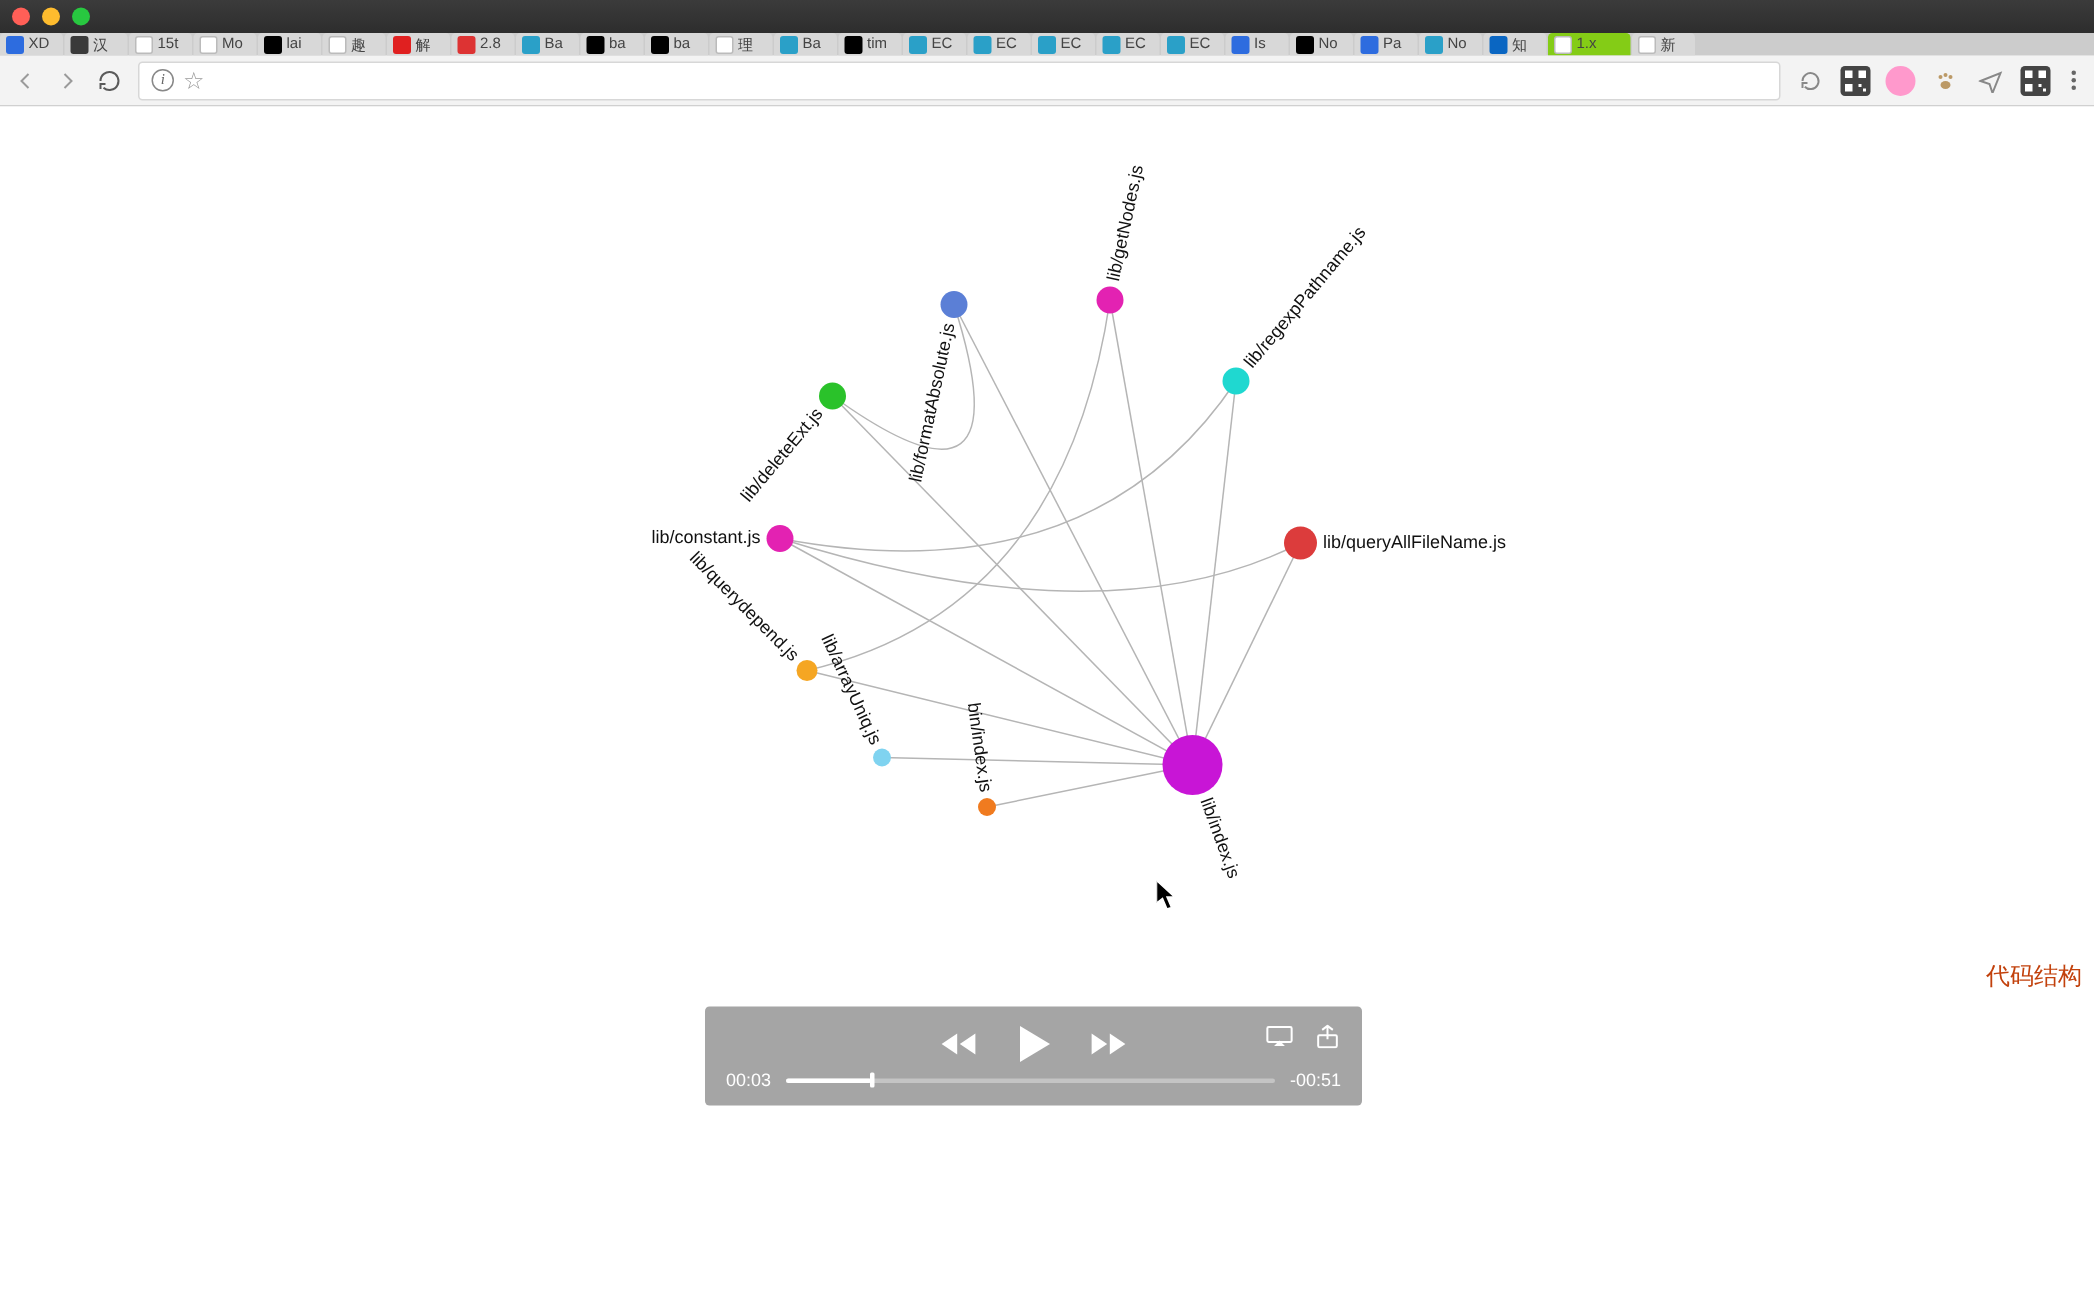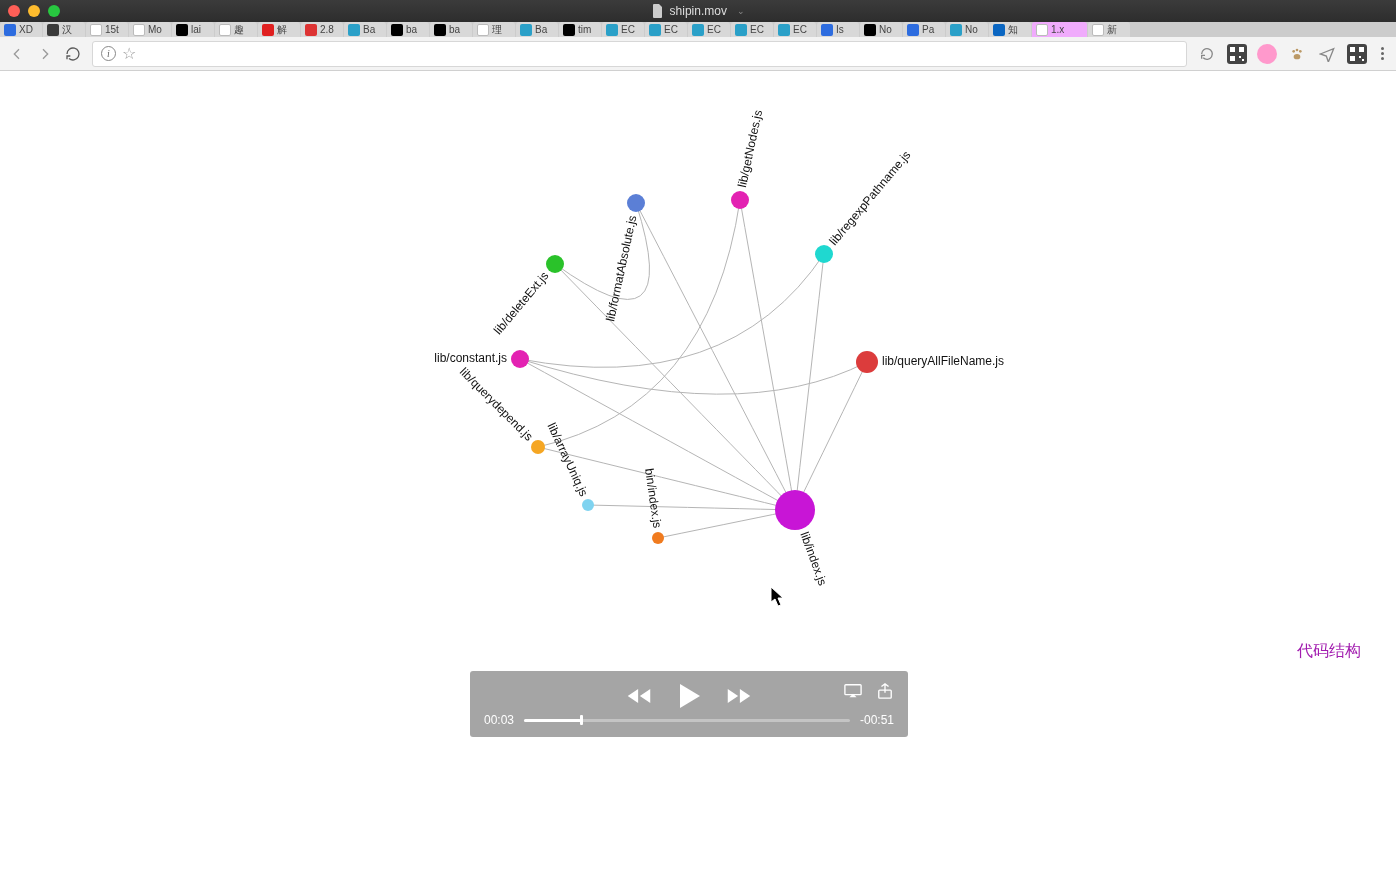--- a/index.html
+++ b/index.html
@@ -10,21 +10,21 @@
   .traffic { display: flex; gap: 8px; margin-left: 8px; }
   .tl { width: 12px; height: 12px; border-radius: 50%; }
   .tl.r { background:#ff5f57; } .tl.y { background:#febc2e; } .tl.g { background:#28c840; }
   .titlebar-center { position:absolute; left:0; right:0; display:flex; justify-content:center; align-items:center; gap:6px; color:#ddd; font-size:12px; }
   .titlebar-center svg { width:12px; height:14px; fill:#ccc; }
   .chev { color:#888; font-size:9px; margin-left:4px; }
 
   
   .tabstrip { height: 15px; background:#ccc; display:flex; align-items:flex-end; overflow:hidden; position:relative; }
   .tab { height:15px; background:#d8d8d8; border-radius:3px 3px 0 0; margin-right:1px; display:flex; align-items:center; padding:0 4px; font-size:10px; color:#444; white-space:nowrap; overflow:hidden; flex: 0 0 auto; width:42px; }
-  .tab.active { background:#f0abfc; width:55px; }
+  .tab.active { background:#84cc16; width:55px; }
   .favicon { width:12px; height:12px; border-radius:2px; margin-right:3px; flex-shrink:0; display:inline-block; }
 
   
   .toolbar { height: 34px; background:#f3f3f3; border-bottom:1px solid #d0d0d0; display:flex; align-items:center; padding:0 8px; gap:10px; }
   .navbtn { width:18px; height:18px; display:flex; align-items:center; justify-content:center; color:#9a9a9a; }
   .navbtn.enabled { color:#5a5a5a; }
   .navbtn svg { width:16px; height:16px; }
   .addrbar { flex:1; height:26px; background:#fff; border:1px solid #d7d7d7; border-radius:3px; display:flex; align-items:center; padding:0 8px; gap:6px; font-size:13px; color:#333; }
   .info-icon { width:15px; height:15px; border:1px solid #888; border-radius:50%; display:flex; align-items:center; justify-content:center; font-size:10px; color:#666; font-family:Georgia,serif; font-style:italic; }
   .addrbar .url-text { flex:1; white-space:nowrap; overflow:hidden; }
@@ -33,21 +33,21 @@
   .ext.qr { background:#444; color:#fff; }
   .ext.pink { background:#f9c; border-radius:50%; }
   .ext svg { width:16px; height:16px; }
   .menu-dots { display:flex; flex-direction:column; gap:2px; padding:0 4px; }
   .menu-dots span { width:3px; height:3px; background:#666; border-radius:50%; }
 
   
   .content { position:relative; height: calc(873px - 22px - 15px - 34px); background:#fff; }
   .graph-svg { position:absolute; top:0; left:0; }
 
-  .footer-label { position:absolute; right:35px; top:570px; font-size:16px; color:#a21caf; font-weight:500; }
+  .footer-label { position:absolute; right:8px; top:570px; font-size:16px; color:#c2410c; font-weight:500; }
 
   
   .video-ctrl { position:absolute; left:470px; top:600px; width:438px; height:66px; background:rgba(140,140,140,0.78); border-radius:3px; display:flex; align-items:center; color:#fff; font-size:12px; padding:12px 14px; }
   .vc-center { position:absolute; left:0; right:0; top:10px; display:flex; justify-content:center; gap:22px; align-items:center; }
   .vc-center svg { fill:#fff; }
   .vc-btn.small svg { width:26px; height:22px; }
   .vc-btn.big svg { width:30px; height:30px; }
   .vc-right { position:absolute; right:14px; top:12px; display:flex; gap:14px; }
   .vc-right svg { width:18px; height:16px; fill:none; stroke:#fff; stroke-width:1.5; }
   .vc-bottom { position:absolute; left:14px; right:14px; bottom:10px; display:flex; align-items:center; gap:10px; }
@@ -63,27 +63,20 @@
   .node-label { font-size:12px; fill:#111; font-family:Arial, sans-serif; }
 </style>
 </head>
 <body>
 
 <div class="titlebar">
   <div class="traffic">
     <div class="tl r"></div>
     <div class="tl y"></div>
     <div class="tl g"></div>
-  </div>
-  <div class="titlebar-center">
-    <svg viewBox="0 0 12 14">
-        <path d="M2 0h5l3 3v10a1 1 0 0 1-1 1H2a1 1 0 0 1-1-1V1a1 1 0 0 1 1-1z"></path>
-      </svg>
-    <span>shipin.mov</span>
-    <span class="chev">⌄</span>
   </div>
 </div>
 
 <div class="tabstrip" id="tabstrip">
     <div class="tab">
       <span class="favicon" style="background: rgb(45, 108, 223); border: none;"></span>
       <span>XD</span>
     </div>
     <div class="tab">
       <span class="favicon" style="background: rgb(58, 58, 58); border: none;"></span>

